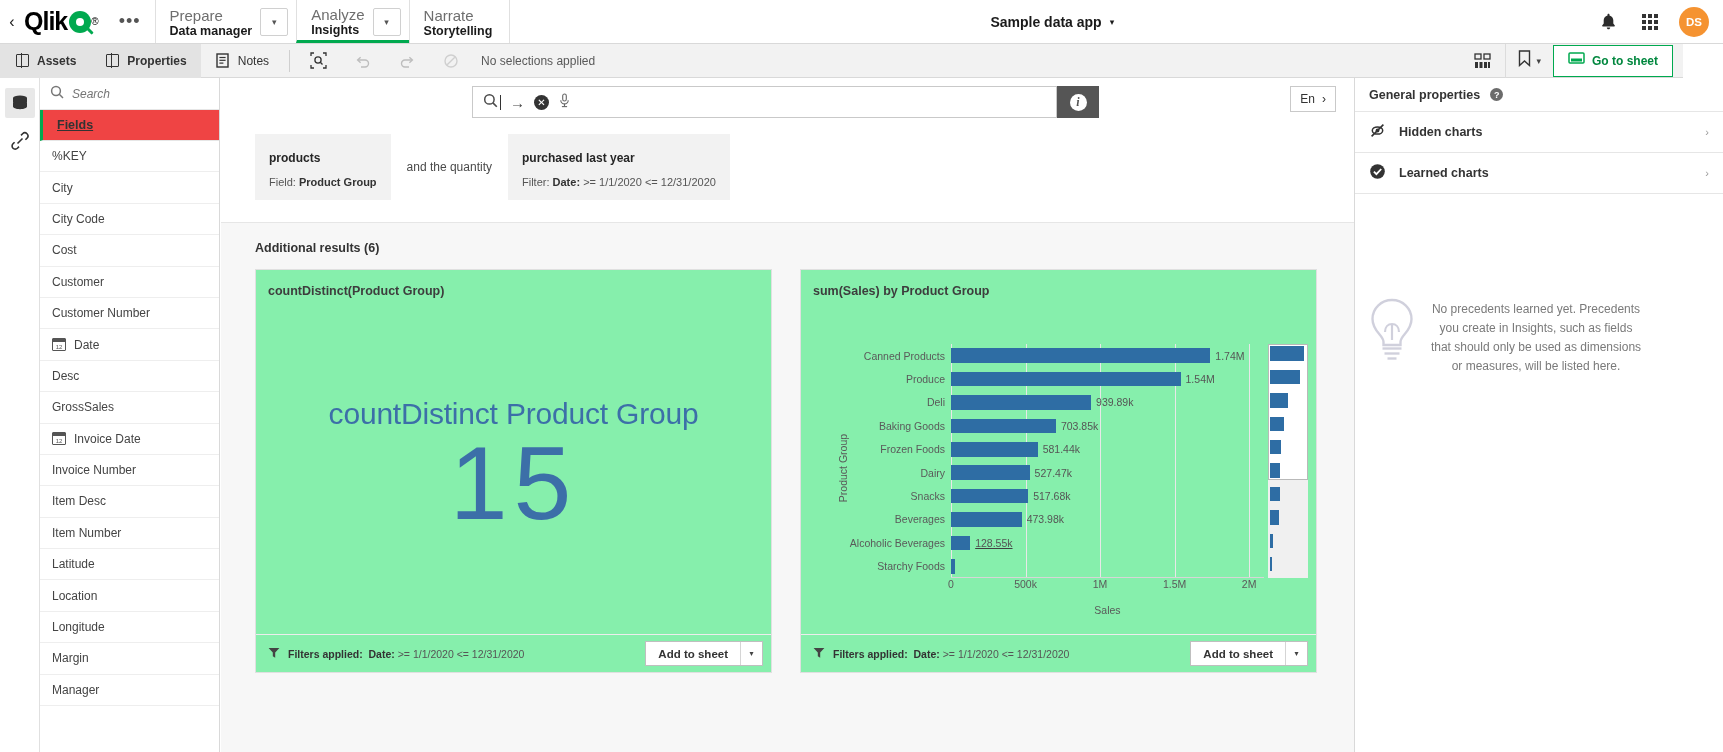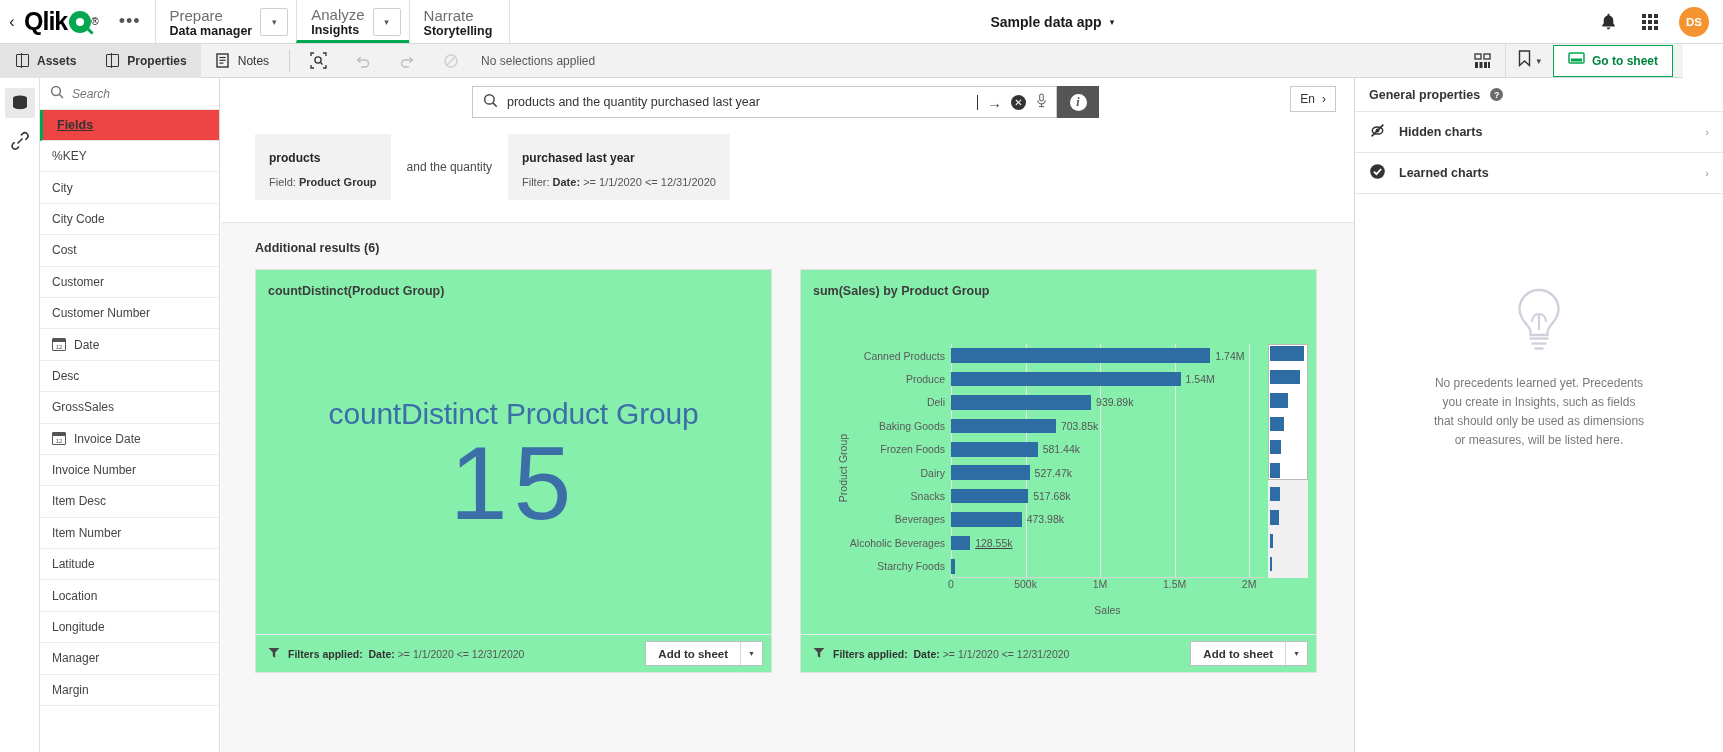--- a/index.html
+++ b/index.html
@@ -265,21 +265,21 @@
     width: 13px; height: 13px; border-radius: 50%; background: #6b6b6b; color: #fff;
     font-size: 9px; display: flex; align-items: center; justify-content: center; cursor:pointer;
   }
   .rp-row {
     height: 41px; display: flex; align-items: center; padding: 0 14px; gap: 13px;
     border-bottom: 1px solid #e6e6e6; font-size: 12.5px; font-weight: bold; color: #333;
     cursor: pointer;
   }
   .rp-row .chev { margin-left: auto; color: #9a9a9a; font-size: 11px; font-weight: normal; }
   .rp-empty {
-    padding-top: 88px; display: flex; flex-direction: column; align-items: center;
+    padding-top: 88px; display: flex; flex-direction: row; align-items: center;
   }
   .bulb { width: 74px; height: 74px; opacity: .35; }
   .rp-empty-text {
     width: 214px; text-align: center; font-size: 12px; color: #7a7a7a;
     line-height: 19px; margin-top: 18px;
   }
 </style>
 </head>
 <body>
 
@@ -500,39 +500,38 @@
       <div class="field-row">
           <span>Latitude</span>
         </div>
       <div class="field-row">
           <span>Location</span>
         </div>
       <div class="field-row">
           <span>Longitude</span>
         </div>
       <div class="field-row">
+          <span>Margin</span>
+        </div>
+      <div class="field-row">
           <span>Manager</span>
-        </div>
-      <div class="field-row">
-          <span>Margin</span>
         </div>
     </div>
   </div>
 
   <div class="main">
 
     <div class="search-zone">
       <div class="searchbar">
         <span>
           <svg width="15" height="15" viewBox="0 0 15 15">
               <circle cx="6.4" cy="6.4" r="4.7" fill="none" stroke="#4a4a4a" stroke-width="1.5"></circle>
               <line x1="9.9" y1="9.9" x2="13.8" y2="13.8" stroke="#4a4a4a" stroke-width="1.6"></line>
             </svg>
         </span>
-        <input value="products and the quantity purchased last year" style="">
         <span class="cursor-bar"></span>
         <span class="arrow-go">→</span>
         <span class="clear-x">✕</span>
         <span>
           <svg width="13" height="15" viewBox="0 0 13 15">
               <rect x="4.7" y="1" width="3.6" height="7" rx="1.8" fill="none" stroke="#666" stroke-width="1.1"></rect>
               <path d="M2.8 7.2a3.7 3.7 0 0 0 7.4 0" fill="none" stroke="#666" stroke-width="1.1"></path>
               <line x1="6.5" y1="11" x2="6.5" y2="13.3" stroke="#666" stroke-width="1.1"></line>
               <line x1="3.9" y1="13.6" x2="9.1" y2="13.6" stroke="#666" stroke-width="1.1"></line>
             </svg>

